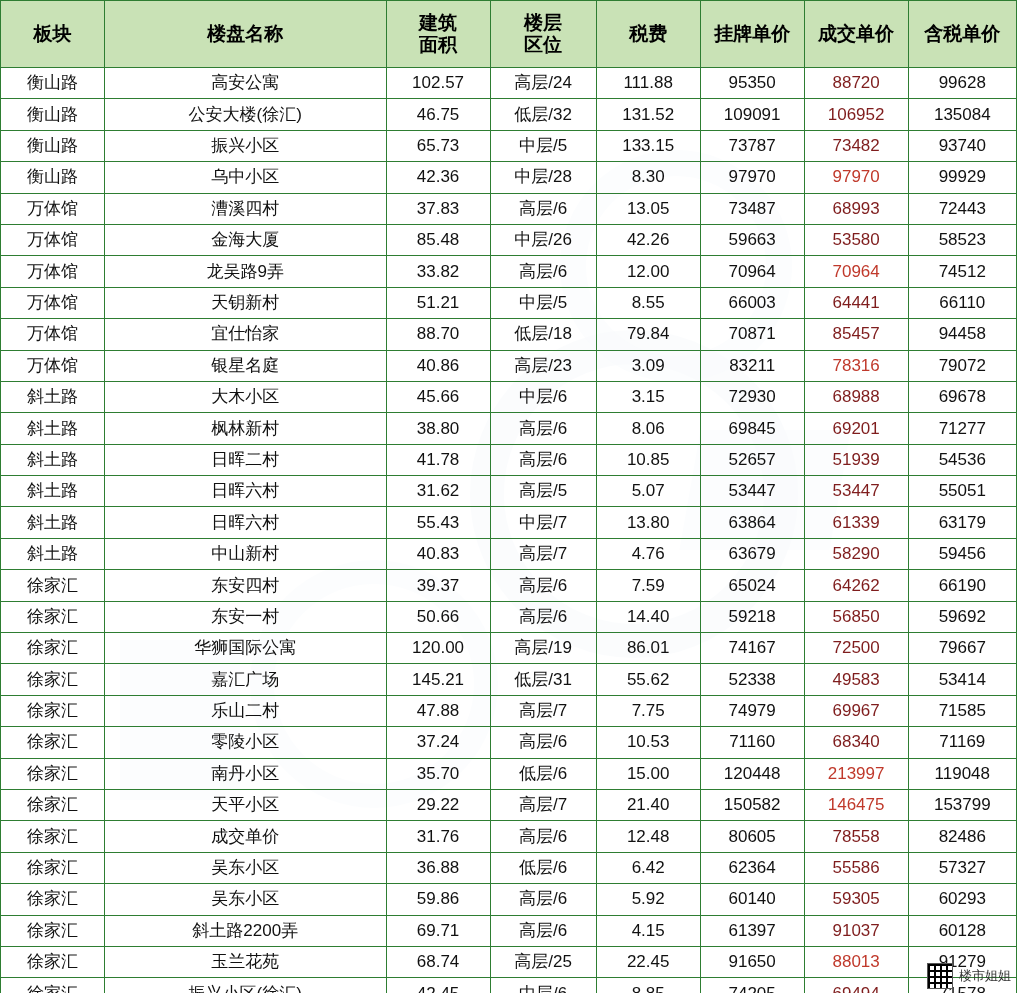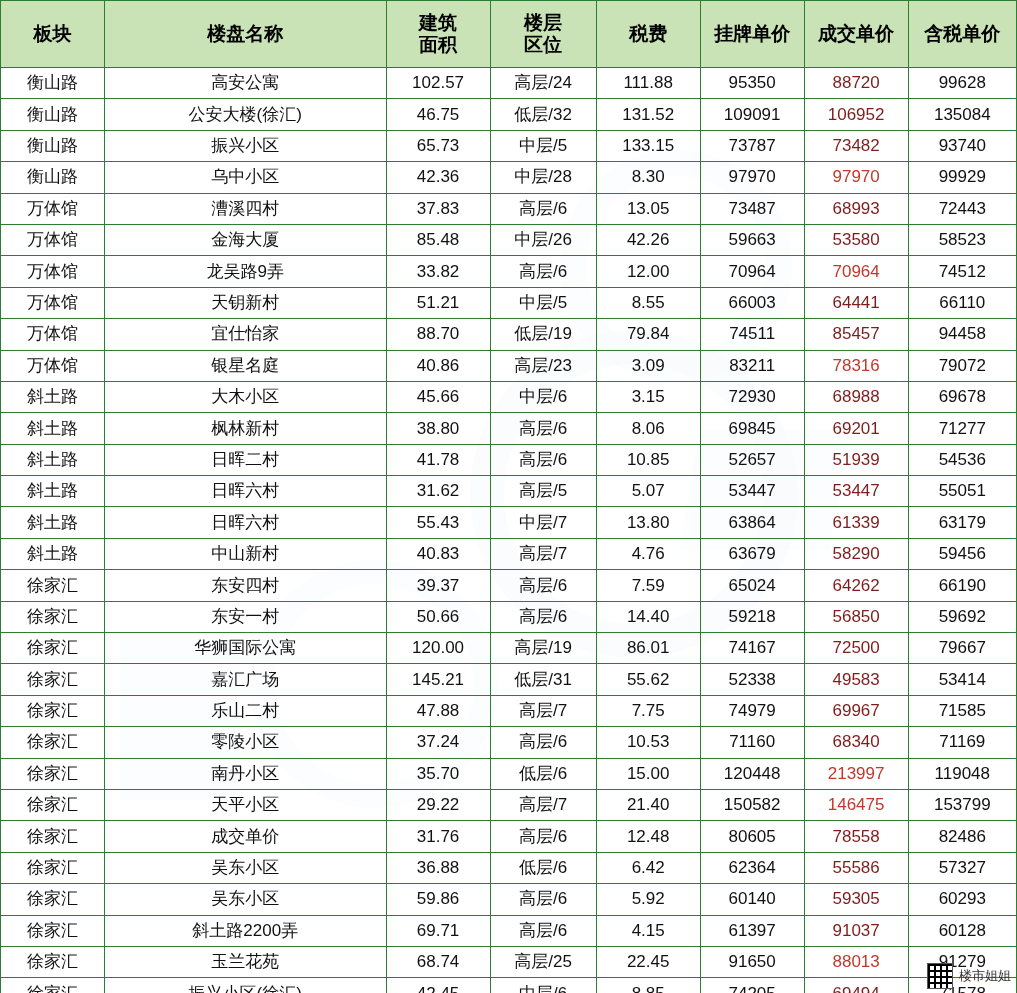--- a/index.html
+++ b/index.html
@@ -254,23 +254,23 @@
           <td class="cell-trans">中层/5</td>
           <td class="cell-trans">8.55</td>
           <td class="cell-trans">66003</td>
           <td class="cell-trans deal-up">64441</td>
           <td class="cell-trans">66110</td>
         </tr>
         <tr>
           <td class="cell-trans">万体馆</td>
           <td class="cell-trans">宜仕怡家</td>
           <td class="cell-trans">88.70</td>
-          <td class="cell-trans">低层/19</td>
+          <td class="cell-trans">低层/18</td>
           <td class="cell-trans">79.84</td>
-          <td class="cell-trans">74511</td>
+          <td class="cell-trans">70871</td>
           <td class="cell-trans deal-up">85457</td>
           <td class="cell-trans">94458</td>
         </tr>
         <tr>
           <td class="cell-trans">万体馆</td>
           <td class="cell-trans">银星名庭</td>
           <td class="cell-trans">40.86</td>
           <td class="cell-trans">高层/23</td>
           <td class="cell-trans">3.09</td>
           <td class="cell-trans">83211</td>

